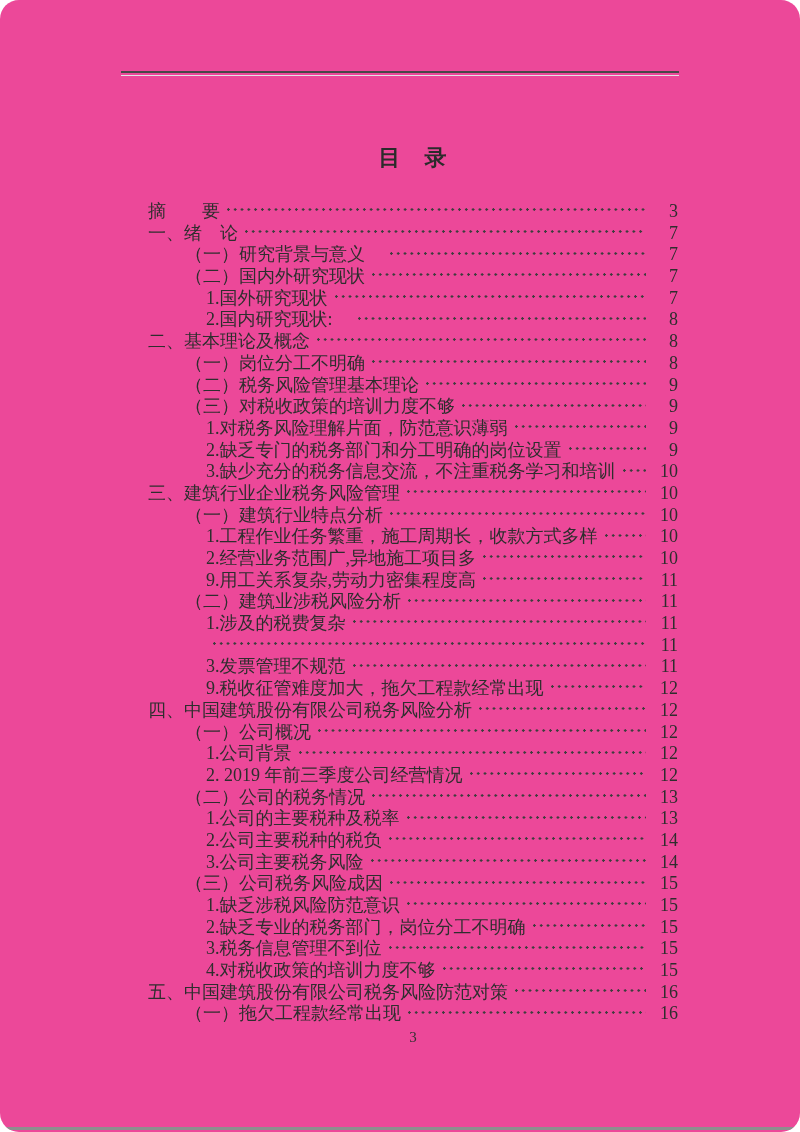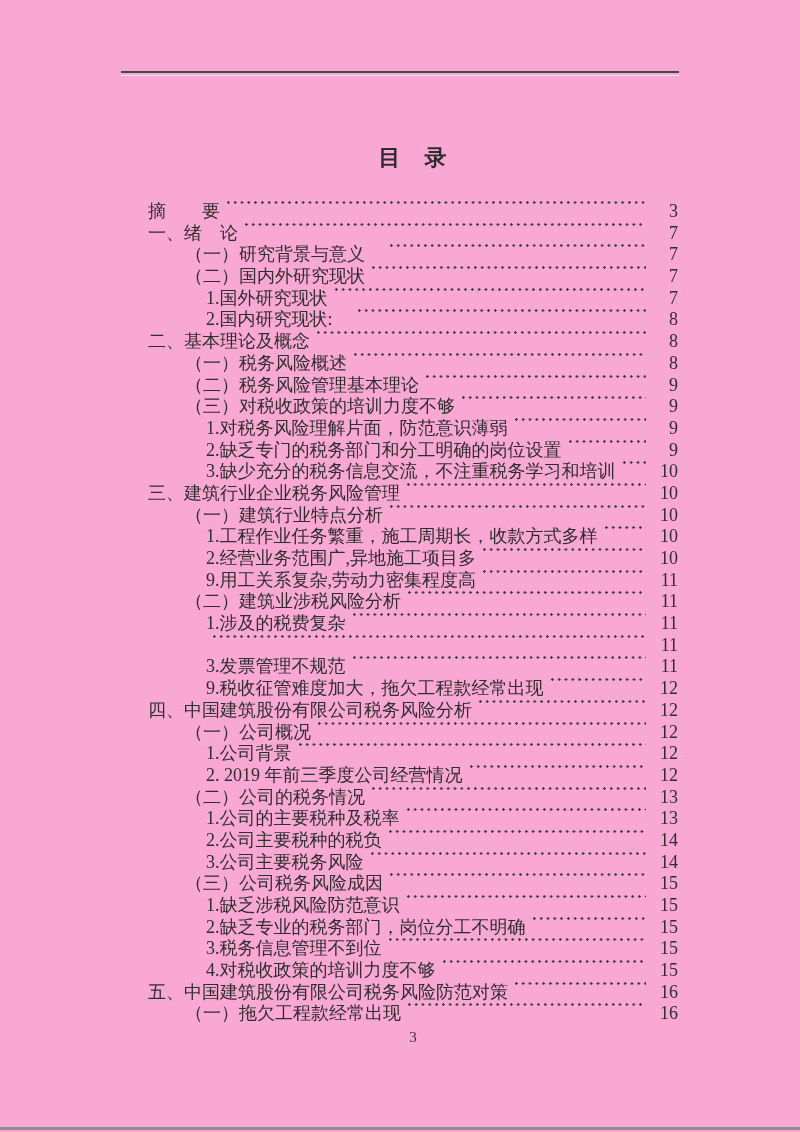--- a/index.html
+++ b/index.html
@@ -4,24 +4,25 @@
 <style>
   html, body {
     margin: 0;
     padding: 0;
     background: #ffffff;
   }
   .page {
     position: relative;
     width: 800px;
     height: 1132px;
-    background: #f9a8d4;
+    background: #ec4899;
     overflow: hidden;
     font-family: "Liberation Serif", "DejaVu Serif", serif;
     color: #2e2e2e;
+    border-radius: 19px;
   }
   .header-rule {
     position: absolute;
     left: 121px;
     top: 71px;
     width: 558px;
     height: 2px;
     background: #474747;
   }
   .header-rule-ghost {
@@ -45,21 +46,21 @@
     color: #2b2b2b;
   }
   .toc-list {
     position: absolute;
     left: 148px;
     top: 201px;
     width: 530px;
   }
   .toc-row {
     display: flex;
-    align-items: flex-start;
+    align-items: center;
     height: 21.7px;
     font-size: 18px;
     line-height: 21.7px;
     white-space: nowrap;
   }
   .toc-row.lvl1 { padding-left: 37px; }
   .toc-row.lvl2 { padding-left: 58px; }
   .toc-label {
     flex: 0 0 auto;
     white-space: pre;
@@ -136,21 +137,21 @@
     <span class="toc-label">2.国内研究现状:　</span>
     <span class="toc-leader"></span>
     <span class="toc-page">8</span>
   </div>
       <div class="toc-row lvl0">
     <span class="toc-label">二、基本理论及概念</span>
     <span class="toc-leader"></span>
     <span class="toc-page">8</span>
   </div>
       <div class="toc-row lvl1">
-    <span class="toc-label">（一）税务风险概述</span>
+    <span class="toc-label">（一）岗位分工不明确</span>
     <span class="toc-leader"></span>
     <span class="toc-page">8</span>
   </div>
       <div class="toc-row lvl1">
     <span class="toc-label">（二）税务风险管理基本理论</span>
     <span class="toc-leader"></span>
     <span class="toc-page">9</span>
   </div>
       <div class="toc-row lvl1">
     <span class="toc-label">（三）对税收政策的培训力度不够</span>

